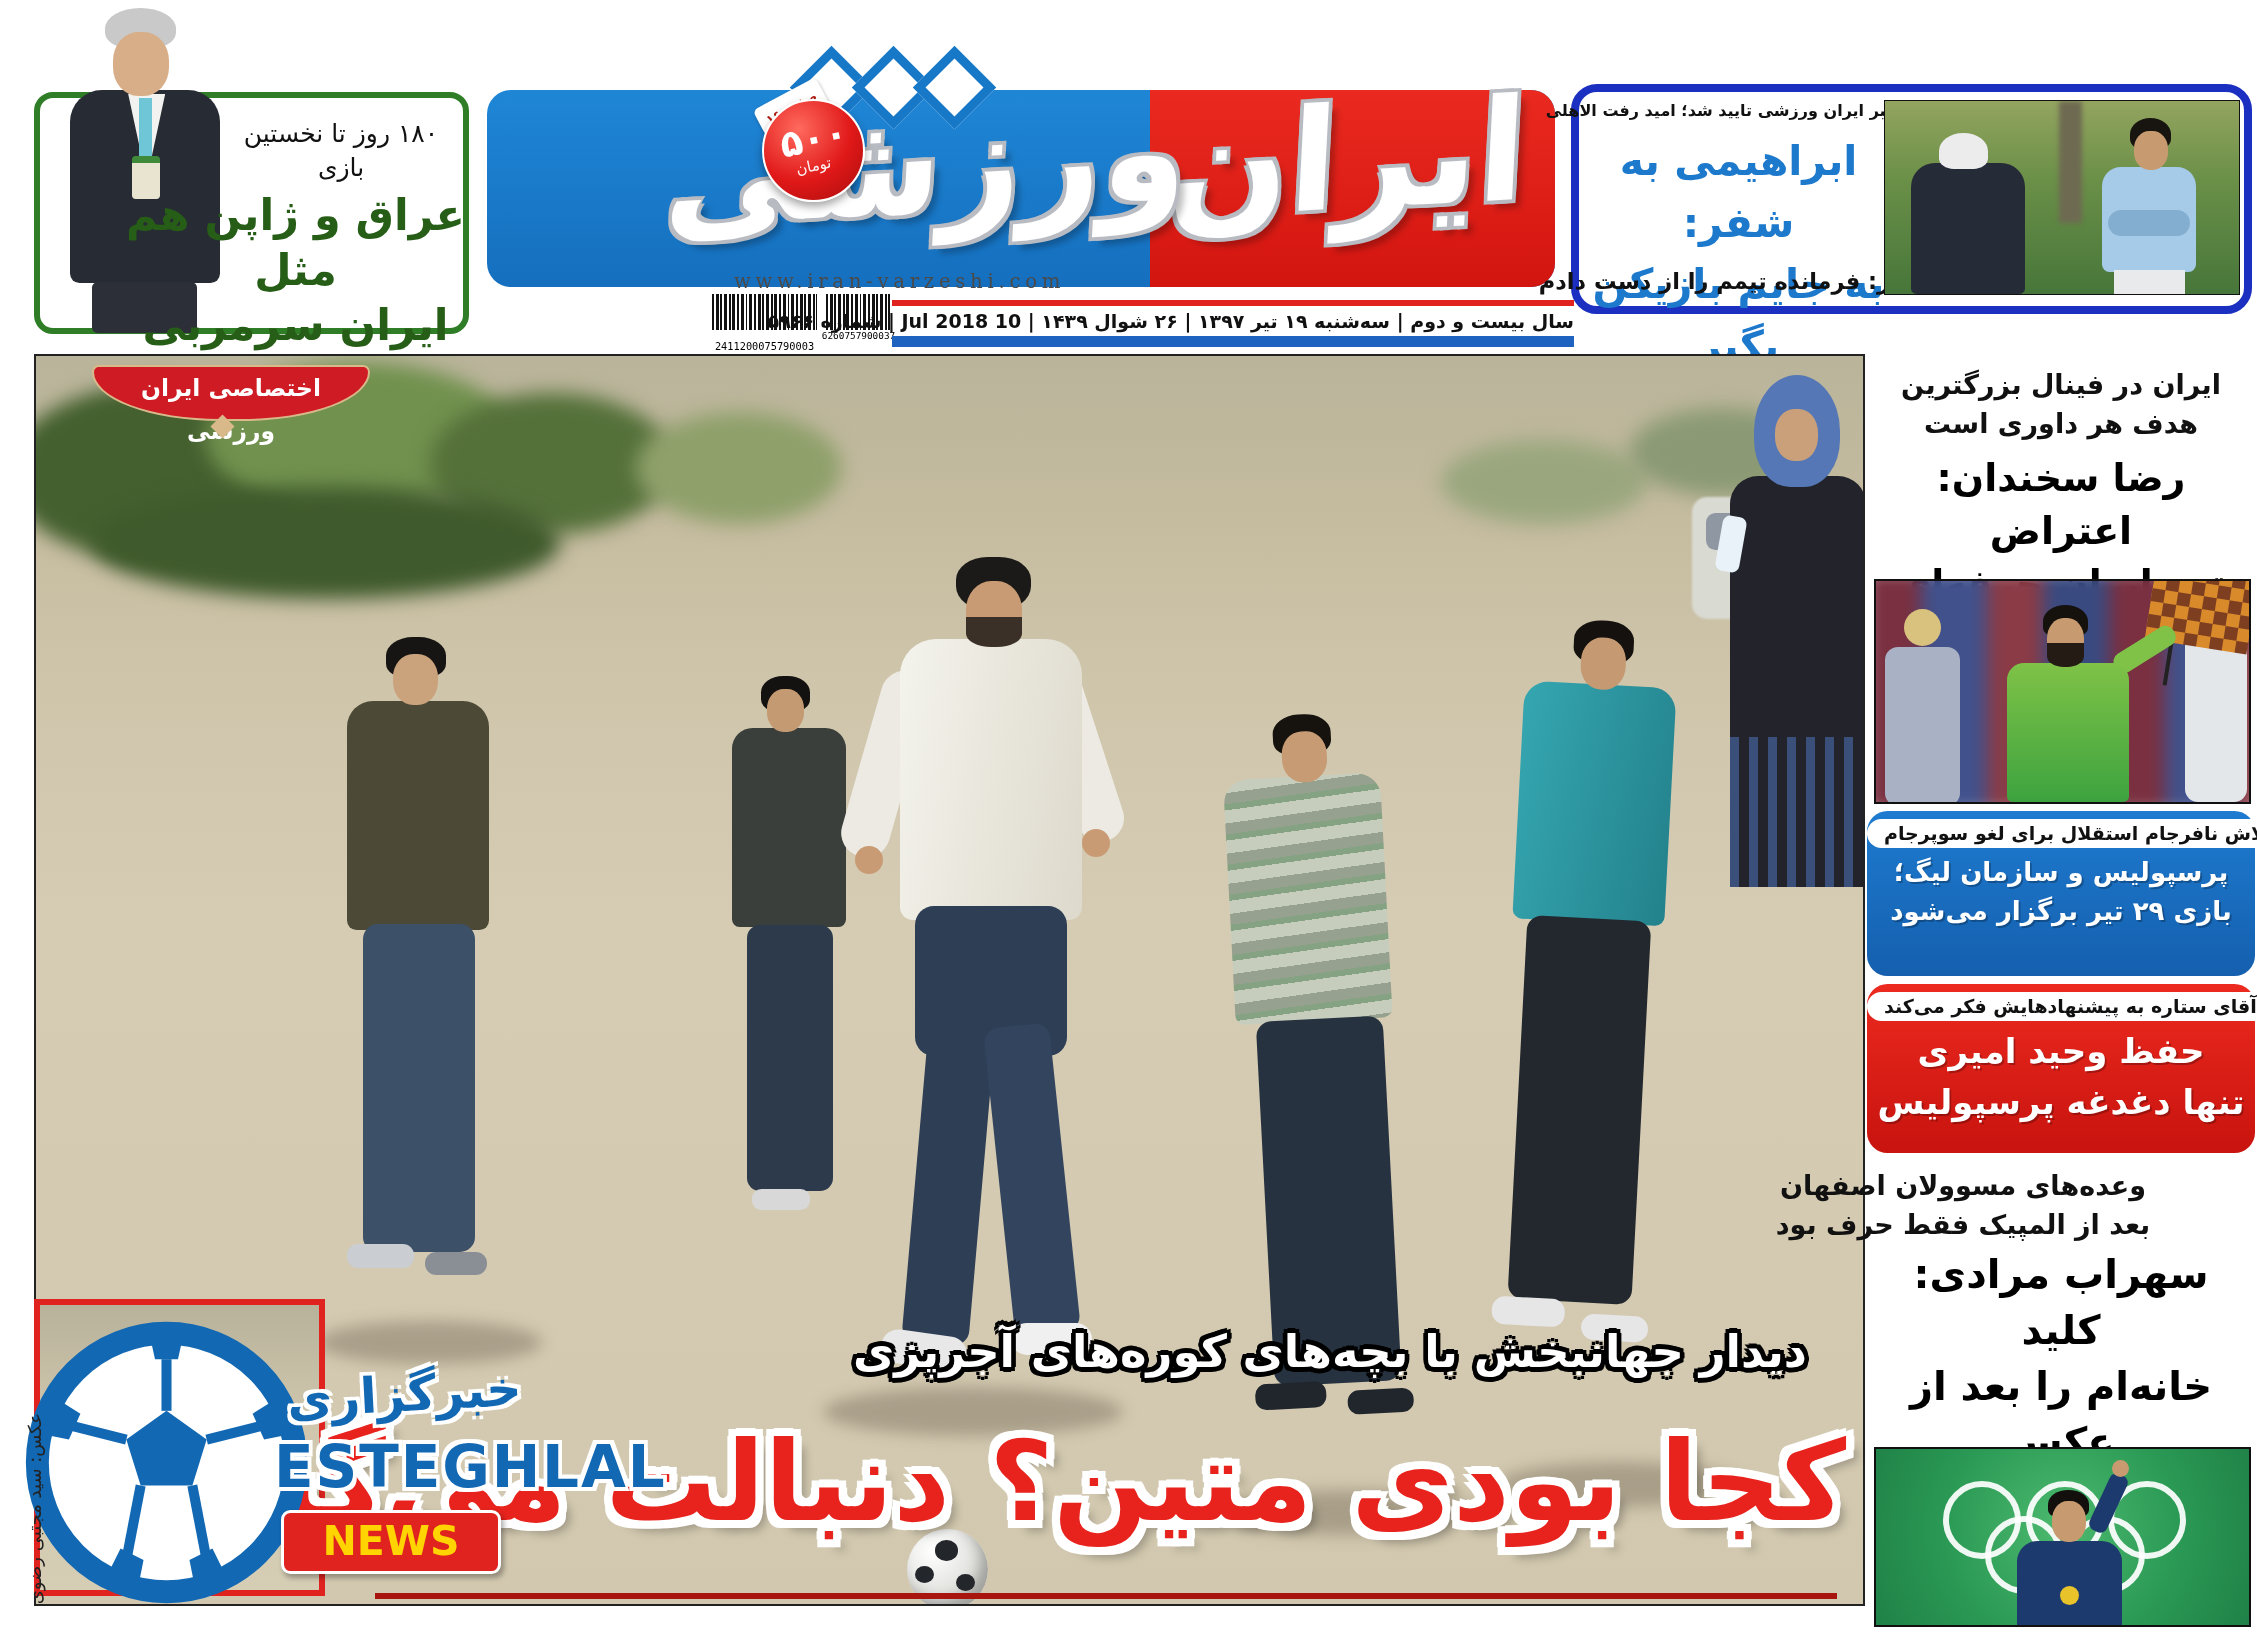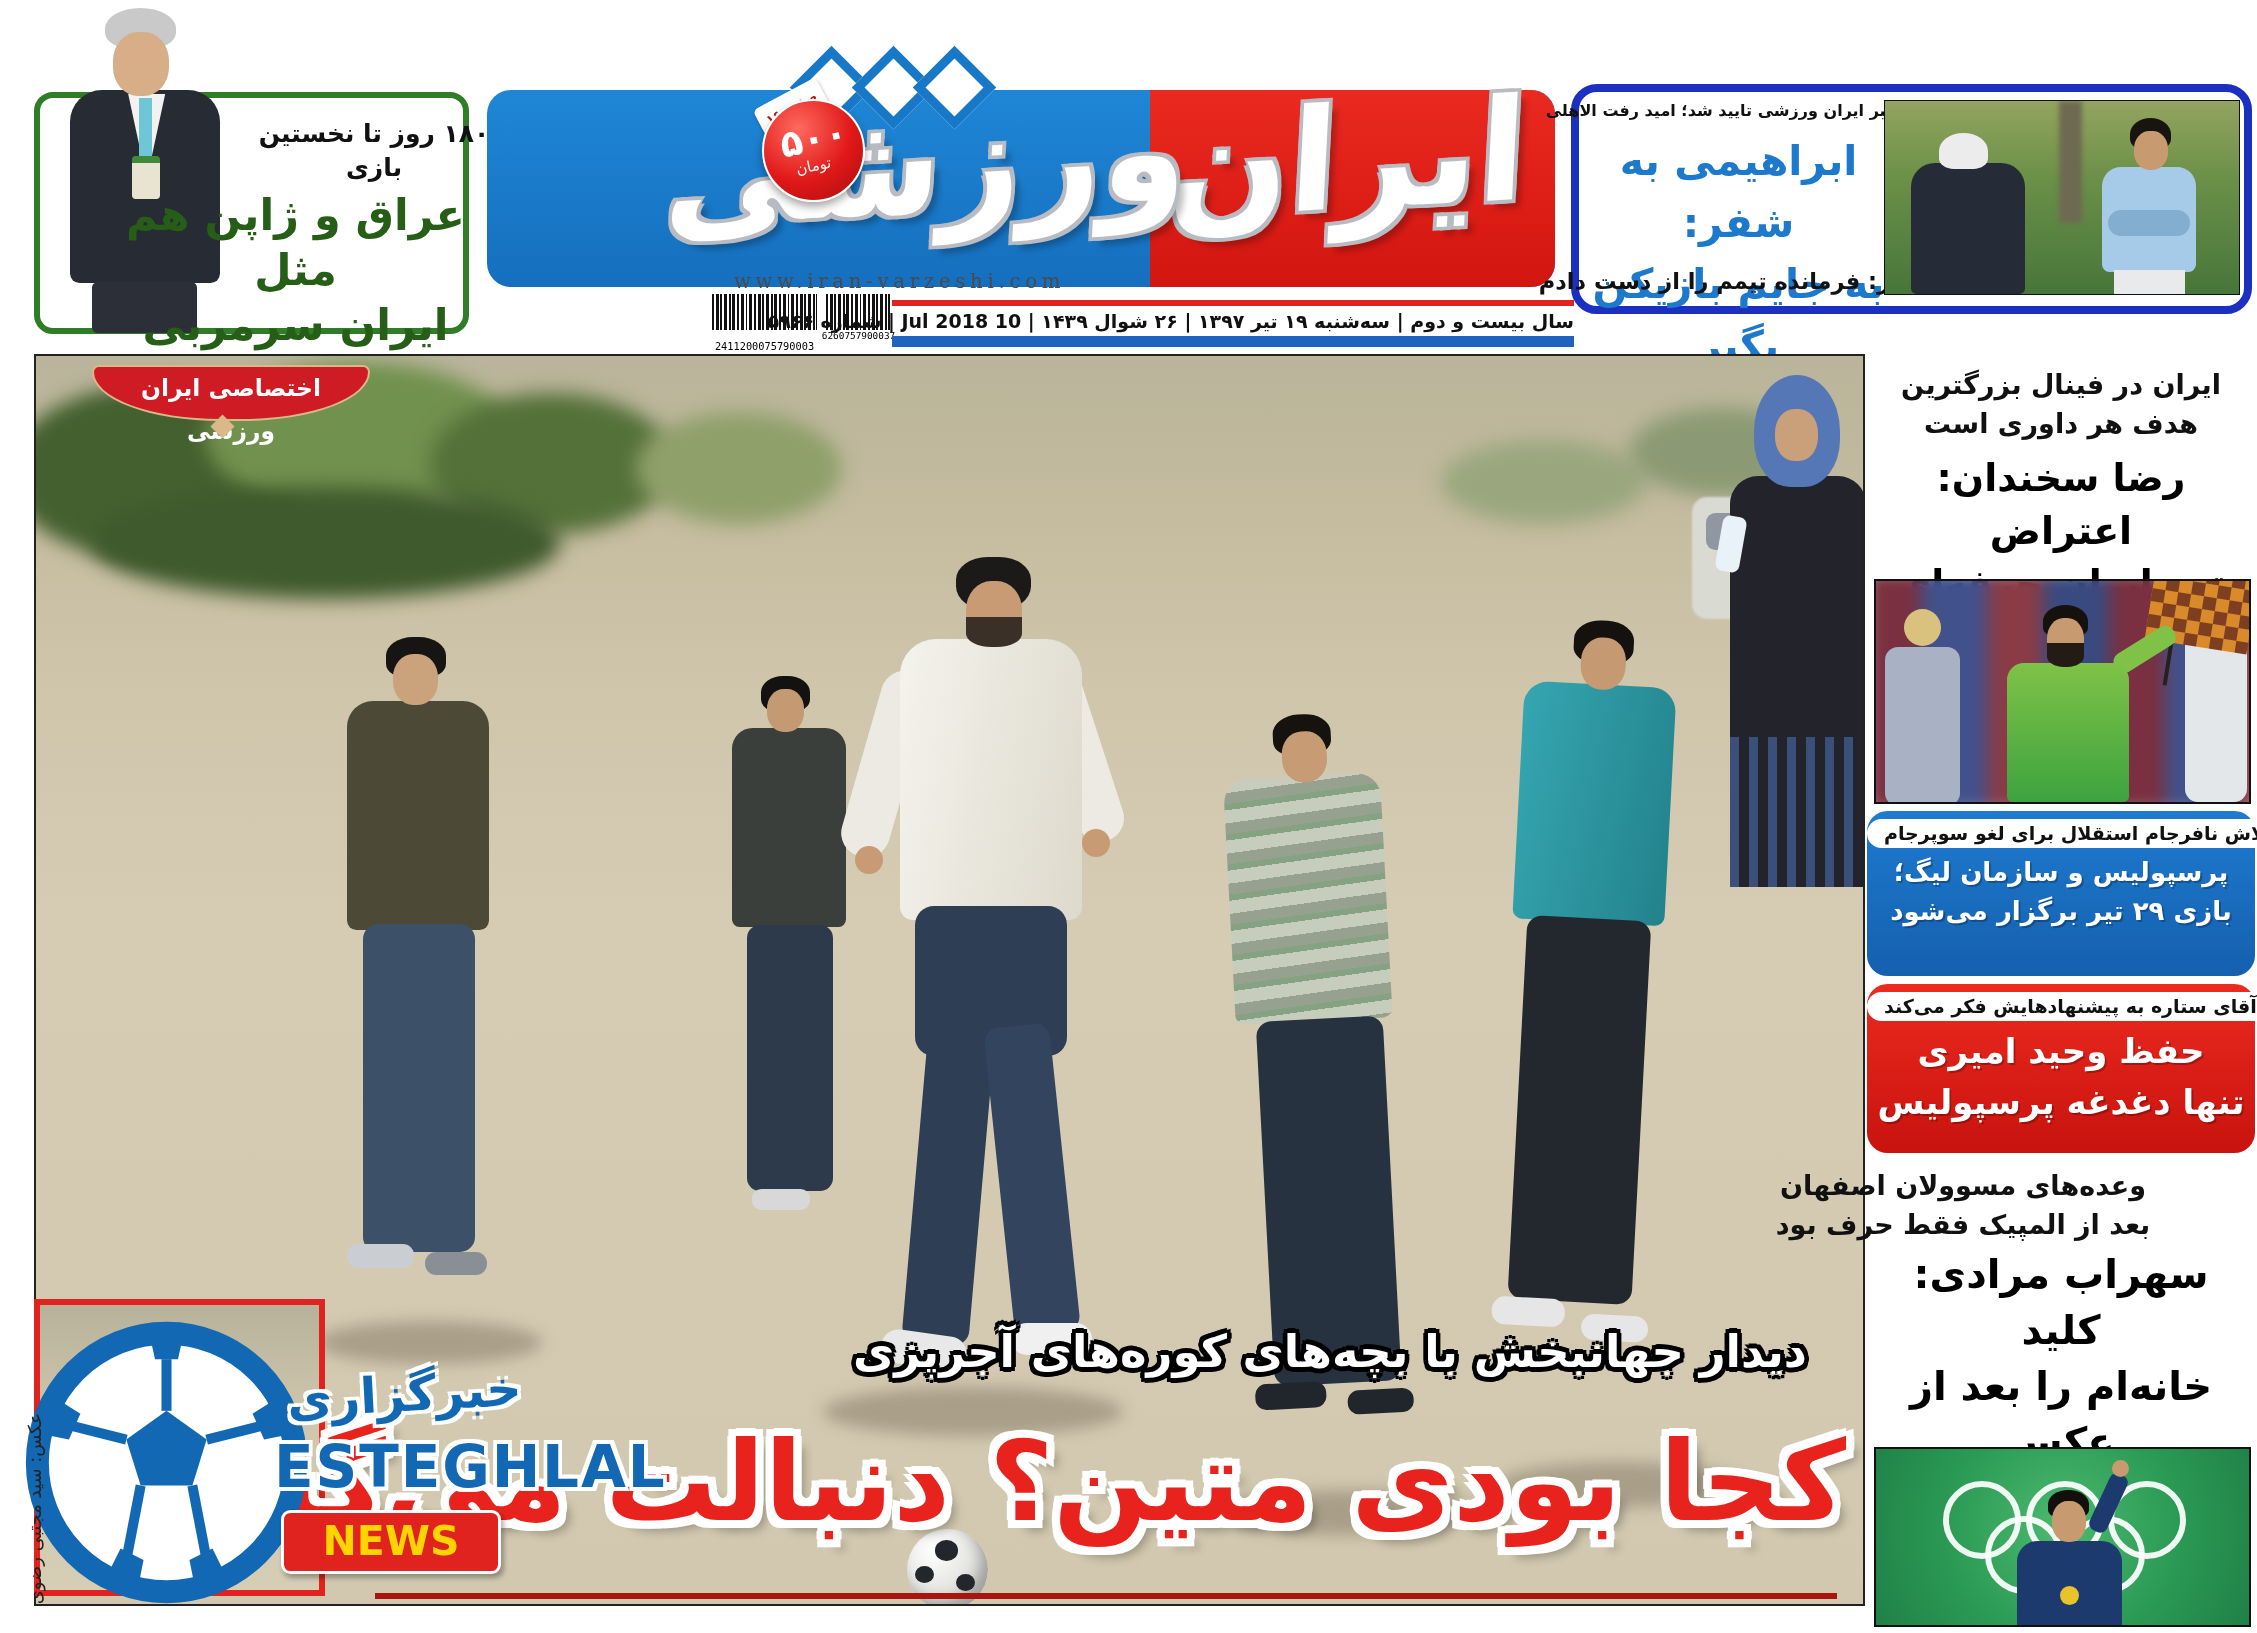--- a/index.html
+++ b/index.html
@@ -4,21 +4,21 @@
 <style>
   html,body{margin:0;padding:0;background:#e9e9e9;}
   .page{position:relative;width:2257px;height:1634px;background:#fff;overflow:hidden;
         font-family:"DejaVu Sans",sans-serif;}
   .abs{position:absolute;}
   .rtl{direction:rtl;}
   .ctr{text-align:center;}
 
   
   #green-box{left:34px;top:92px;width:423px;height:230px;border:6.6px solid #2f7d26;border-radius:19px;background:#fff;}
-  #green-box .kicker{left:184px;top:19px;width:234px;font-size:25px;font-weight:bold;color:#111;line-height:1.35;margin-left:33px;}
+  #green-box .kicker{left:184px;top:19px;width:234px;font-size:25px;font-weight:normal;color:#111;line-height:1.35;}
   #green-box .headline{left:84px;top:90px;width:343px;font-size:43px;font-weight:900;color:#275e17;line-height:1.28;}
   
   #qz{left:11.2px;top:-90px;width:187px;height:326px;}
   #qz div{position:absolute;}
   .qz-hair{left:54px;top:0;width:71px;height:41px;background:#c9c9c9;border-radius:50% 50% 40% 40%;}
   .qz-face{left:62px;top:24px;width:56px;height:64px;background:#d7ae88;border-radius:45%;}
   .qz-jacket{left:19px;top:82px;width:150px;height:193px;background:#272b33;border-radius:32px 32px 9.4px 9.4px;}
   .qz-shirt{left:77px;top:86px;width:37px;height:86px;background:#f2f2f0;clip-path:polygon(0 0,100% 0,50% 100%);}
   .qz-lanyard{left:88px;top:90px;width:13px;height:62px;background:#6fc6d6;}
   .qz-badge{left:81px;top:148px;width:28px;height:36px;background:#e8e4d0;border-top:7.5px solid #3f8a3a;border-radius:3.7px;}

